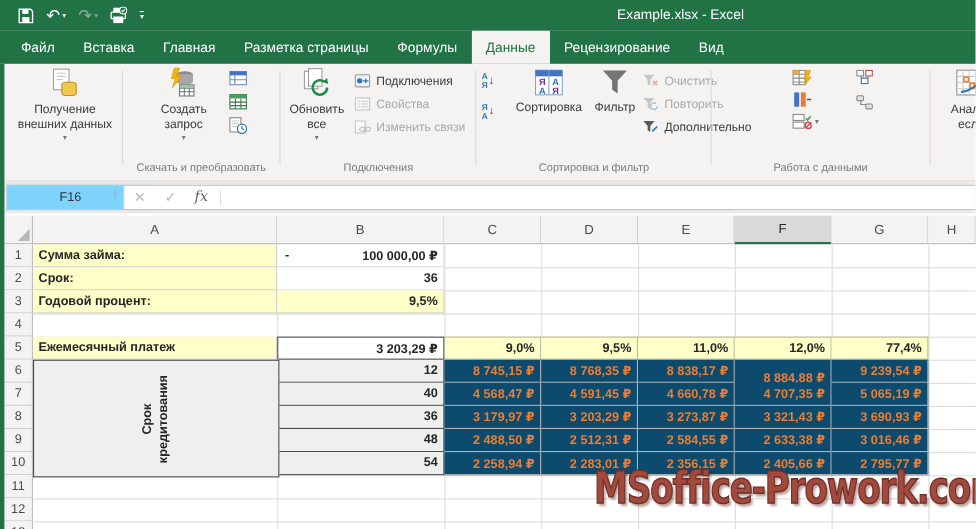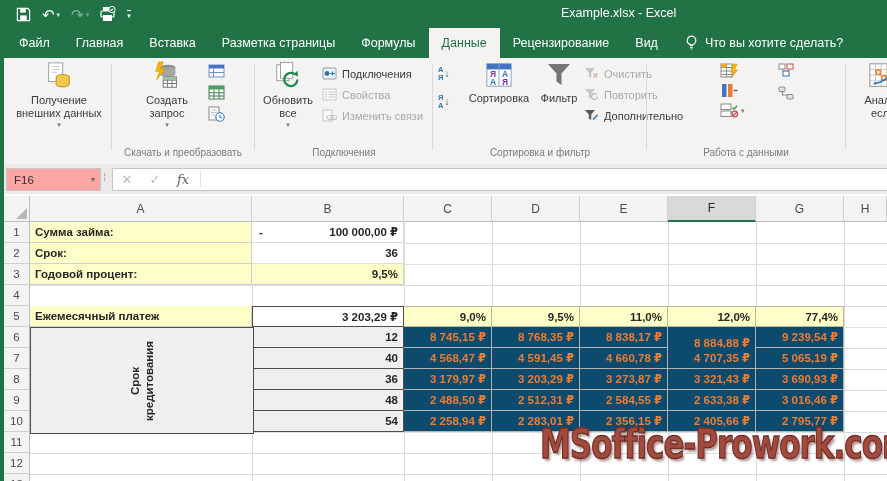--- a/index.html
+++ b/index.html
@@ -29,22 +29,22 @@
   .bigbtn .lbl{white-space:pre-line;line-height:1.18;margin-top:3px;}
   .bigbtn .caret{font-size:7px;color:#777;margin-top:1px;}
   .srow{display:flex;align-items:center;gap:5px;font-size:11px;color:#3b3b3b;height:21px;white-space:nowrap;cursor:default;}
   .srow.dim{color:#a9a9a9;}
   .srow.dim svg,.srow.dim .glyph{opacity:.42;}
   .sortsm{display:flex;flex-direction:column;align-items:center;font-size:7.5px;font-weight:bold;line-height:1;color:#2e75b6;cursor:default;}
   .sortsm .ar{color:#444;font-size:10px;font-weight:normal;}
   .minicaret{font-size:7px;color:#777;}
   
   .fbar{left:0;top:164px;width:887px;height:30px;background:#eceae8;z-index:2;}
-  .namebox{position:absolute;left:6px;top:4px;width:93px;height:21px;background:#fca5a5;border:1px solid #c6c6c6;
-           display:flex;align-items:center;font-size:11.5px;color:#333;}
+  .namebox{position:absolute;left:6px;top:4px;width:93px;height:21px;background:#7dd3fc;border:1px solid #c6c6c6;
+           display:flex;align-items:center;font-size:11.5px;color:#333;padding-left:40px;}
   .namebox .val{padding-left:7px;flex:1;}
   .namebox .nbcaret{font-size:8px;color:#666;padding:0 5px;}
   .fdots{position:absolute;left:103px;top:7px;color:#9a9a9a;font-size:11px;letter-spacing:0;}
   .fpanel{position:absolute;left:112px;top:4px;right:0;height:21px;background:#fff;border:1px solid #c6c6c6;border-right:none;
           display:flex;align-items:center;font-size:13px;}
   .fbtn{width:28px;text-align:center;color:#b9b9b9;cursor:default;}
   .fxbtn{width:28px;text-align:center;color:#5f5f5f;font-family:"DejaVu Serif",serif;font-style:italic;font-size:13px;}
   .fsep{width:1px;height:15px;background:#e0e0e0;margin-left:3px;}
   
   .sheetbg{left:4px;top:194px;width:883px;height:287px;background:#fff;z-index:0;}
@@ -103,37 +103,28 @@
     <span class="ic">
         <span class="custbar">▾</span>
       </span>
   </div>
   <div class="wtitle">Example.xlsx - Excel</div>
 </div>
 
 <div class="abs tabbar">
   <div class="tabs" id="tabstrip">
       <div class="tab">Файл</div>
+      <div class="tab">Вставка</div>
       <div class="tab">Главная</div>
-      <div class="tab">Вставка</div>
       <div class="tab">Разметка страницы</div>
       <div class="tab">Формулы</div>
       <div class="tab active">Данные</div>
       <div class="tab">Рецензирование</div>
       <div class="tab">Вид</div>
     </div>
-  <div class="tellme">
-    <span>
-      <svg width="13" height="16" viewBox="0 0 13 16">
-          <circle cx="6.5" cy="5.5" r="4.3" fill="none" stroke="#fff" stroke-width="1.2"></circle>
-          <path d="M4.8 10.5h3.4M5 12.3h3M5.6 14h1.8" stroke="#fff" stroke-width="1.1"></path>
-        </svg>
-    </span>
-    <span>Что вы хотите сделать?</span>
-  </div>
 </div>
 
 <div class="abs ribbon">
 
   <div class="rgroup" style="left:4px;width:106px;">
     <div class="bigbtn" style="left:10px;width:90px;">
       <span>
         <svg width="30" height="30" viewBox="0 0 32 32">
             <rect x="5" y="2" width="15" height="20" fill="#fff" stroke="#9a9a9a"></rect>
             <path d="M8 6h9M8 9h9M8 12h6" stroke="#c8c8c8"></path>

